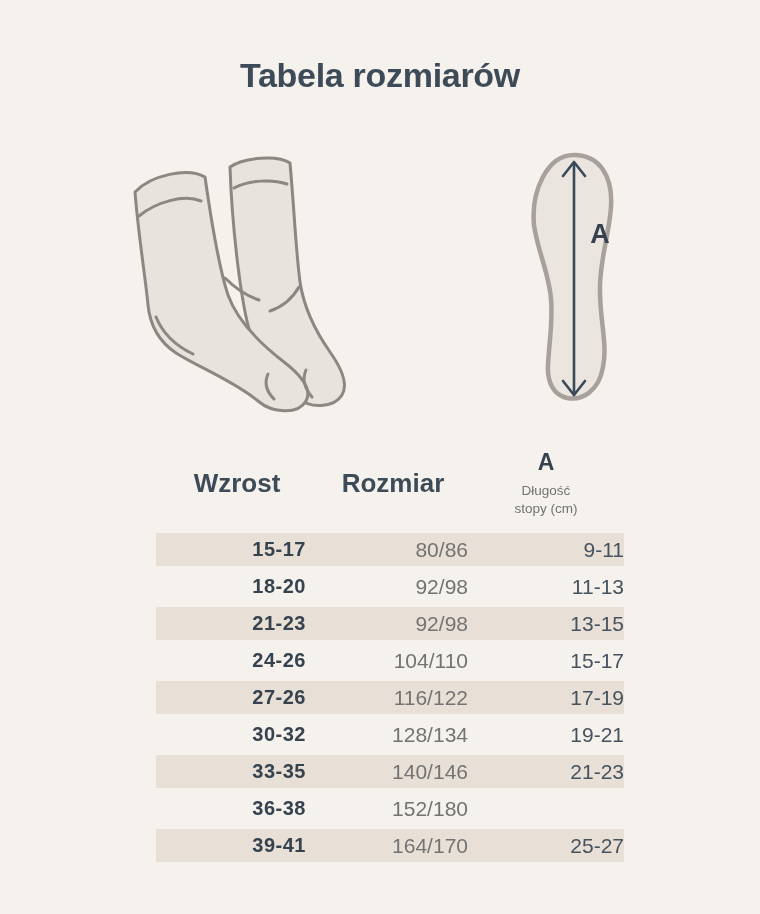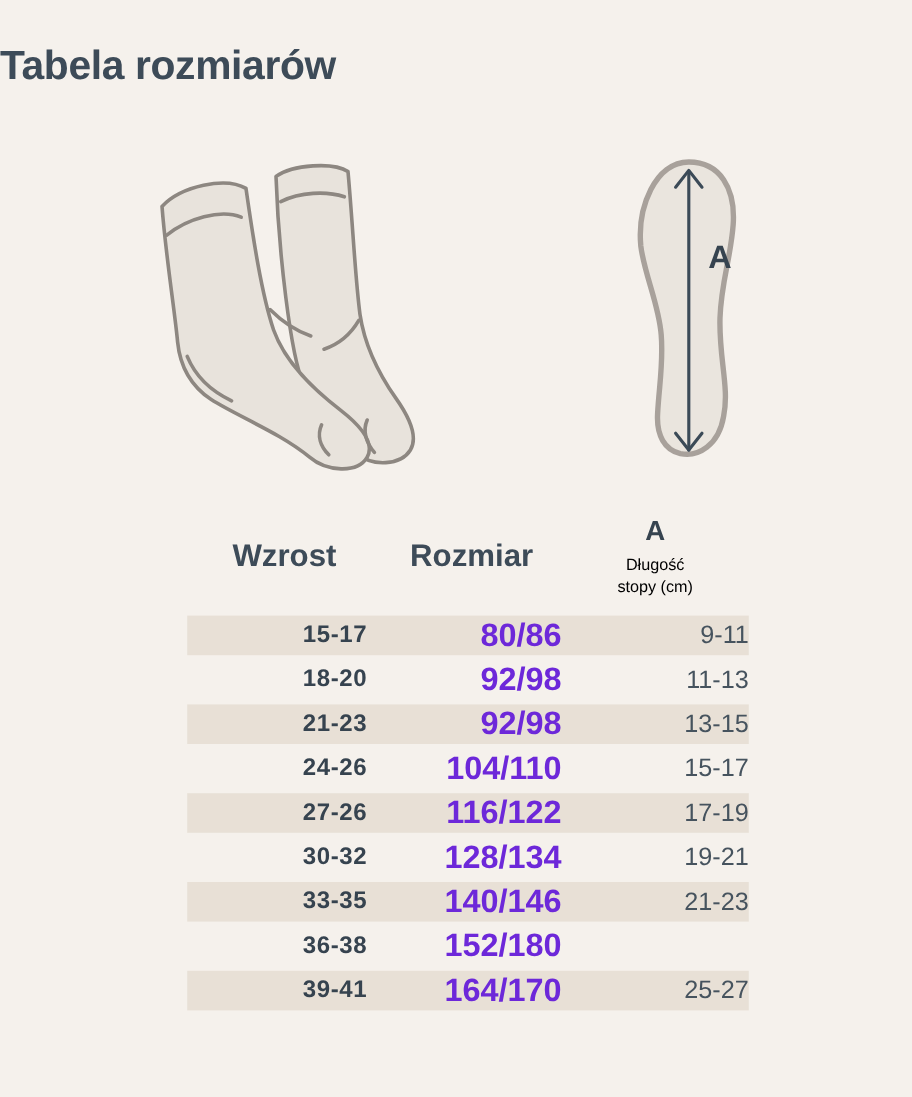--- a/index.html
+++ b/index.html
@@ -6,21 +6,22 @@
   html,body { width:760px; height:914px; }
   body {
     background:#f5f1ec;
     font-family:"Liberation Sans", sans-serif;
     color:#3d4b58;
     overflow:hidden;
   }
   .page { width:760px; height:914px; position:relative; }
 
   .title {
-    padding-top:36px;
+    padding-top:56px;
+    text-align:center;
     font-size:34px;
     font-weight:700;
     letter-spacing:-0.3px;
     color:#3d4b58;
   }
 
   .figures {
     display:flex;
     align-items:flex-start;
     margin-top:52px;
@@ -35,36 +36,36 @@
   .thead { display:flex; align-items:center; }
   .th { text-align:center; }
   .th-c1 { width:150px; font-size:26px; font-weight:700; color:#3d4b58; }
   .th-c2 { width:162px; font-size:26px; font-weight:700; color:#3d4b58; }
   .th-c3 { width:156px; display:flex; flex-direction:column; align-items:center; }
   .th-c3-main { font-size:23px; font-weight:700; color:#36434f; }
   .th-c3-sub {
     margin-top:6px;
     font-size:13.5px;
     line-height:1.3;
-    color:#000000;
+    color:#737373;
     text-align:center;
     white-space:pre-line;
   }
 
   .rows { margin-top:16px; }
   .trow {
     display:flex;
     align-items:center;
     height:33px;
     margin-bottom:4px;
   }
   .trow:nth-child(odd) { background:#e8e0d6; }
   .cell { text-align:right; }
   .c1 { width:150px; font-size:20px; font-weight:700; letter-spacing:0.5px; color:#36434f; }
-  .c2 { width:162px; font-size:27px; color:#6d28d9;font-weight:bold; }
+  .c2 { width:162px; font-size:21px; color:#737373; }
   .c3 { width:156px; font-size:21px; color:#46535e; }
 </style>
 </head>
 <body>
 
 <div class="page">
 
   <div class="title">Tabela rozmiarów</div>
 
   <div class="figures">

